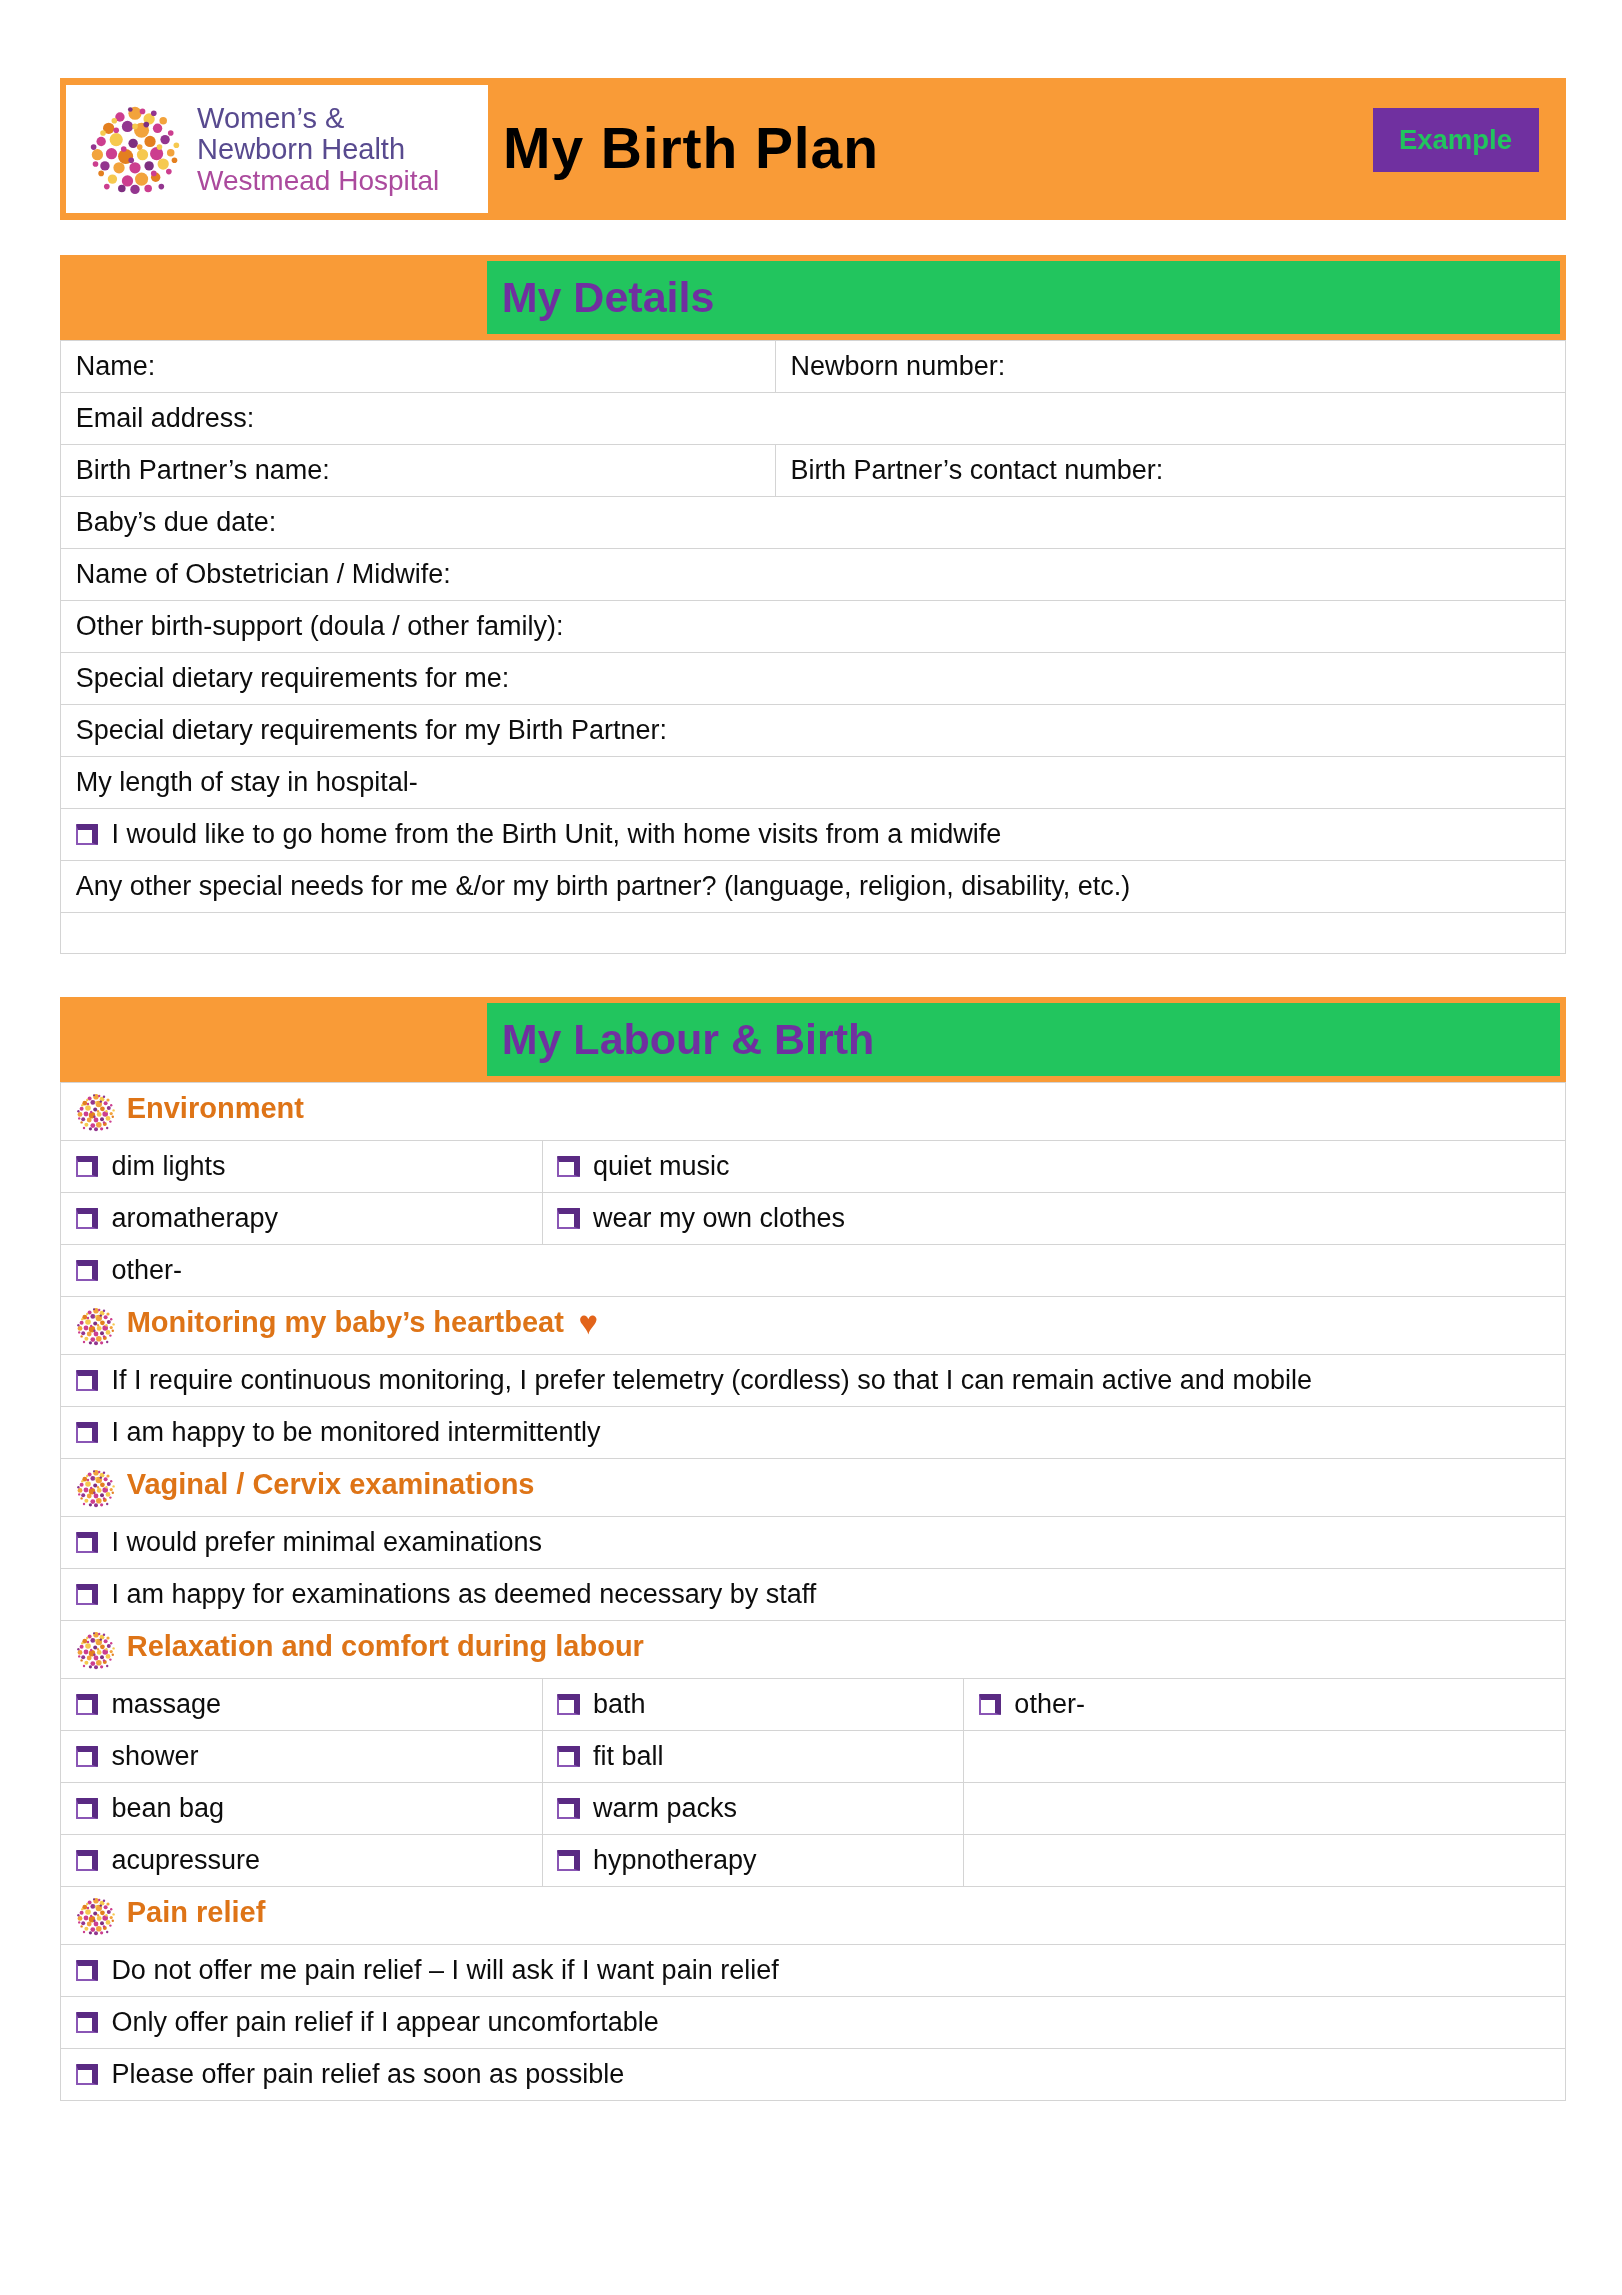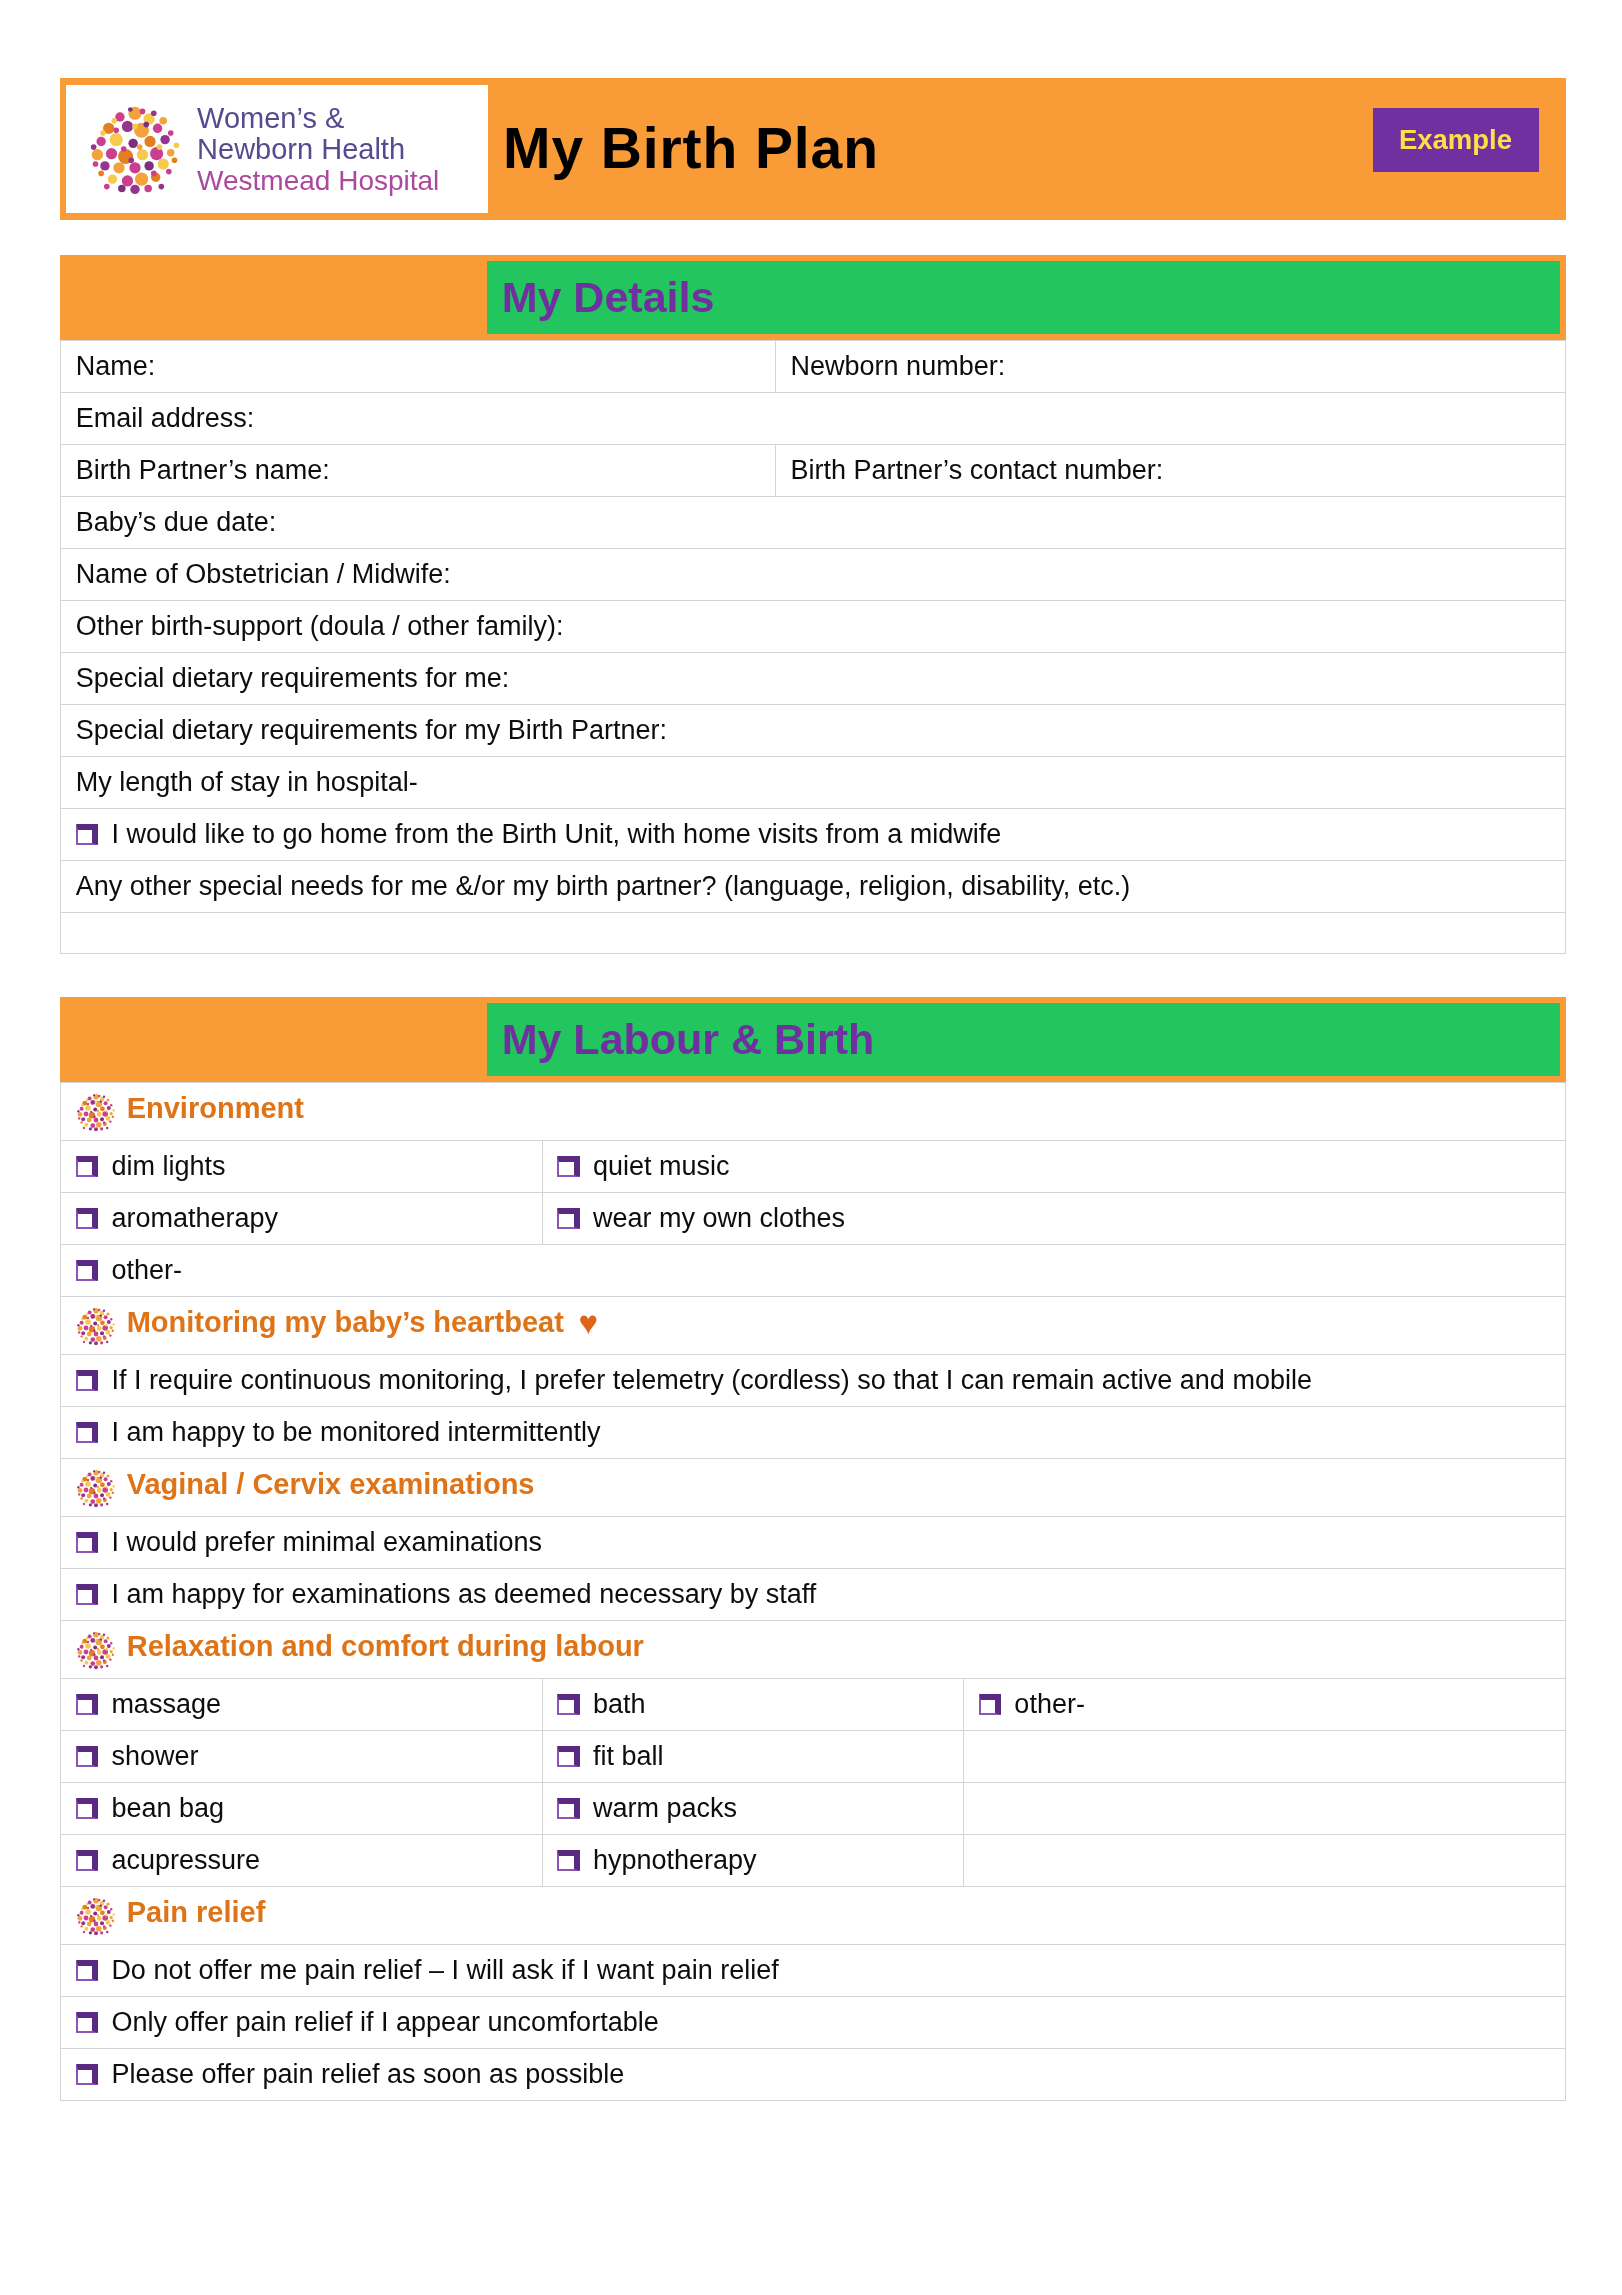--- a/index.html
+++ b/index.html
@@ -13,21 +13,21 @@
   .top-header{height:142px;background:#F99B37;position:relative;}
   .logo-box{position:absolute;left:6.4px;top:7.3px;width:422px;height:128px;background:#fff;
     display:flex;align-items:center;}
   .logo-dots{width:94px;height:94px;margin-left:22px;flex:none;}
   .logo-text{margin-left:14.7px;line-height:1.06;}
   .logo-l1,.logo-l2{font-size:29px;color:#584a8f;}
   .logo-l3{font-size:28px;color:#ab4a9d;margin-top:1px;}
   .page-title{position:absolute;left:443px;top:50%;transform:translateY(-52%);
     color:#000000;font-size:57px;font-weight:bold;letter-spacing:0.9px;white-space:nowrap;}
   .example-btn{position:absolute;right:27.5px;top:30px;width:166px;height:64px;background:#7030A0;
-    color:#fde047;font-size:27.5px;font-weight:bold;display:flex;align-items:center;justify-content:center;}
+    color:#22c55e;font-size:27.5px;font-weight:bold;display:flex;align-items:center;justify-content:center;}
 
   
   .section-bar{height:85px;background:#F99B37;position:relative;}
   .section-bar.details{margin-top:35px;}
   .section-bar.labour{margin-top:43px;}
   .section-inset{position:absolute;left:427px;top:5.5px;right:6.4px;bottom:6.4px;background:#22c55e;
     display:flex;align-items:center;}
   .section-title{font-size:43px;font-weight:bold;color:#7030A0;padding-left:14.7px;white-space:nowrap;}
 
   

